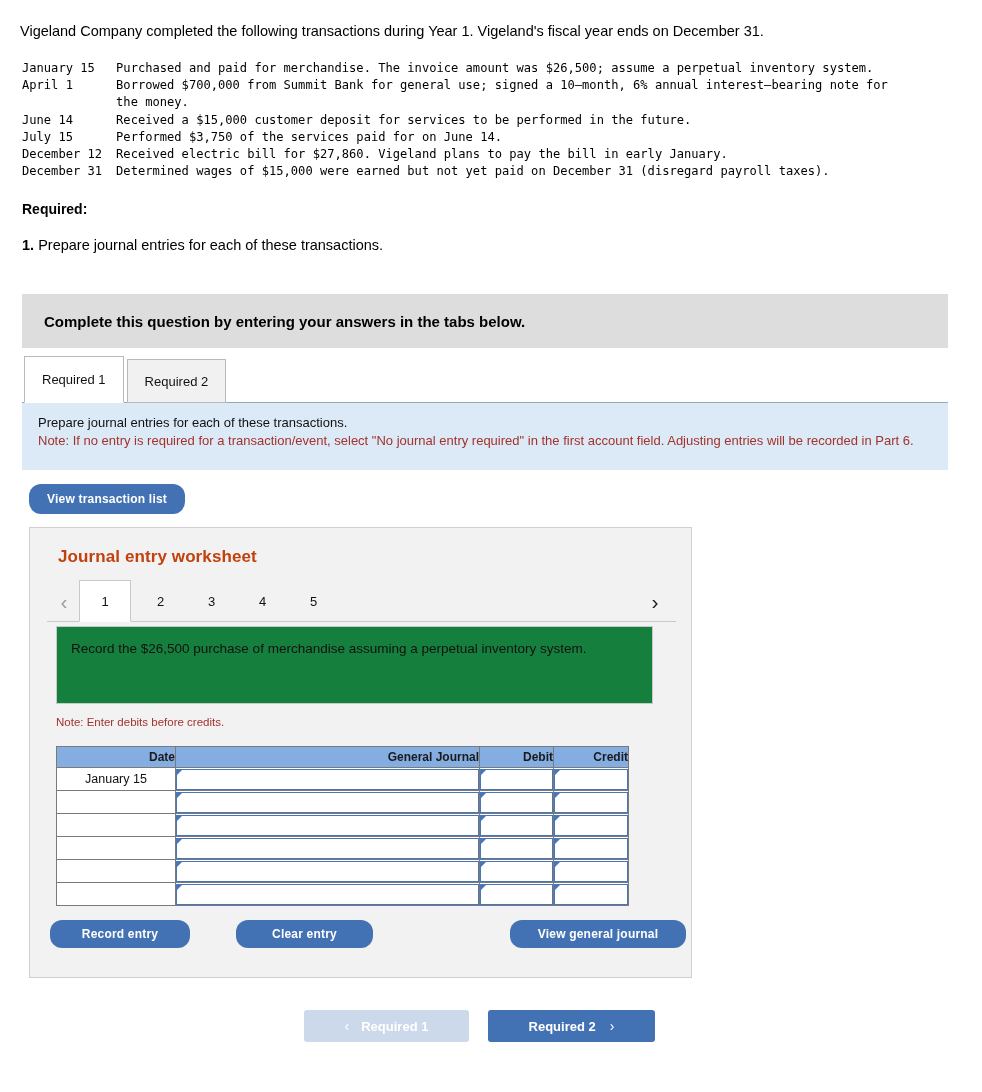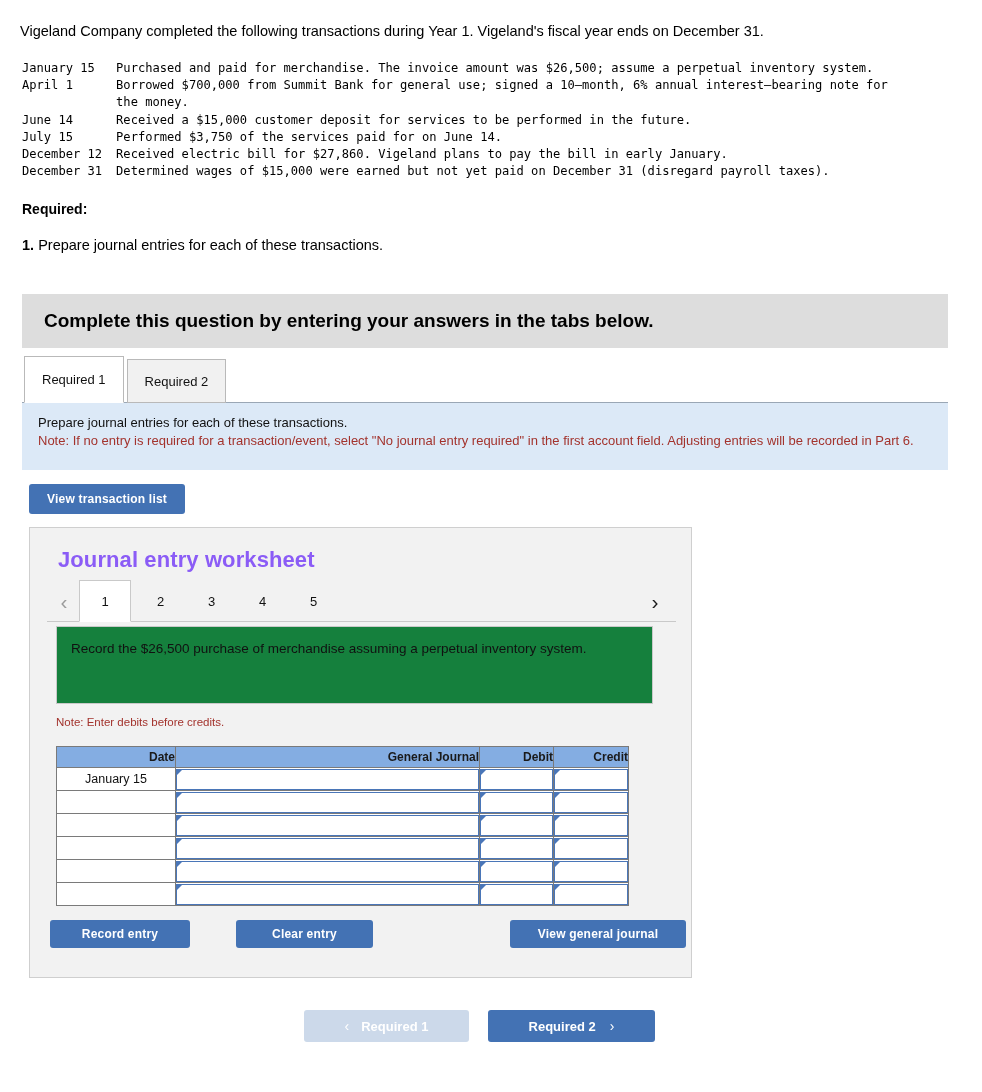--- a/index.html
+++ b/index.html
@@ -69,21 +69,21 @@
     left: 22px;
     top: 294px;
     width: 926px;
     height: 54px;
     background: #dddddd;
     display: flex;
     align-items: center;
   }
   .grey-banner span {
     margin-left: 22px;
-    font-size: 19px;
+    font-size: 15px;
     font-weight: bold;
     color: #000;
   }
 
   
   .tabs {
     position: absolute;
     left: 24px;
     top: 356px;
     display: flex;
@@ -122,21 +122,21 @@
     line-height: 1.42;
   }
   .blue-panel .line1 { font-size: 13px; color: #111; }
   .blue-panel .note  { font-size: 13px; color: #a3332d; }
 
   
   .btn {
     background: #4372b4;
     color: #ffffff;
     border: none;
-    border-radius: 3px;
+    border-radius: 12px;
     font-family: "Liberation Sans", sans-serif;
     font-weight: bold;
     font-size: 12px;
     cursor: pointer;
     display: flex;
     align-items: center;
     justify-content: center;
     letter-spacing: .2px;
   }
   .view-txn-btn {
@@ -154,23 +154,23 @@
     top: 527px;
     width: 663px;
     height: 451px;
     background: #f2f2f2;
     border: 1px solid #cfcfcf;
   }
   .ws-title {
     position: absolute;
     left: 28px;
     top: 19px;
-    font-size: 22px;
+    font-size: 17px;
     font-weight: bold;
-    color: #8b5cf6;
+    color: #c2410c;
     letter-spacing: .1px;
   }
 
   
   .pager {
     position: absolute;
     left: 17px;
     top: 53px;
     width: 629px;
     height: 41px;

